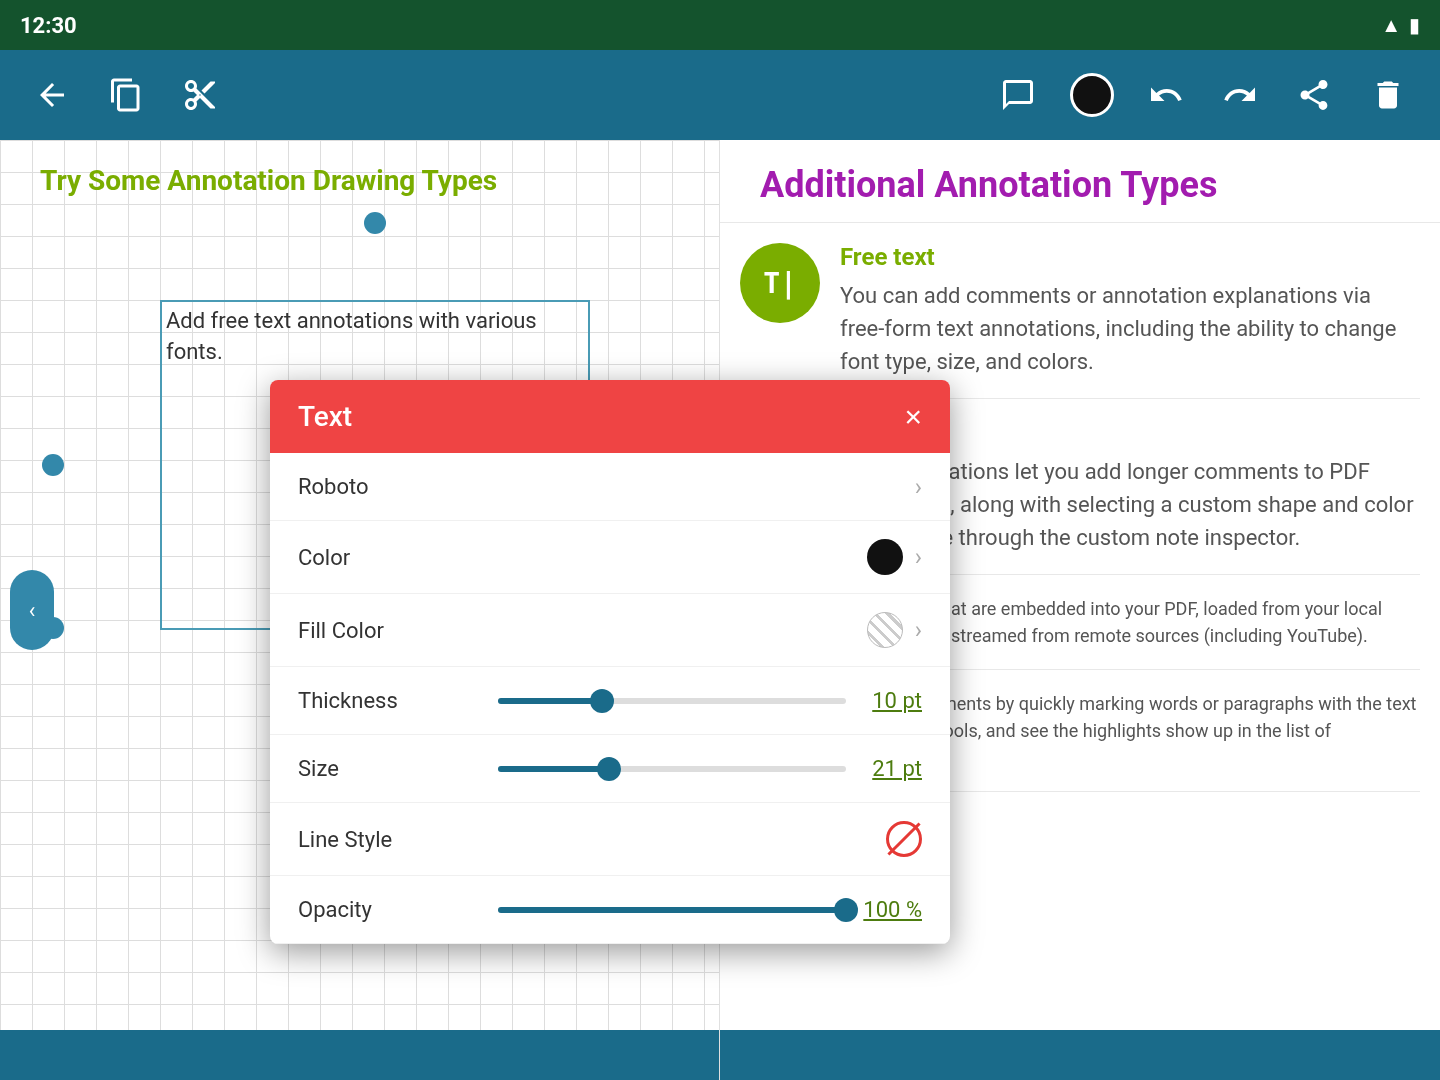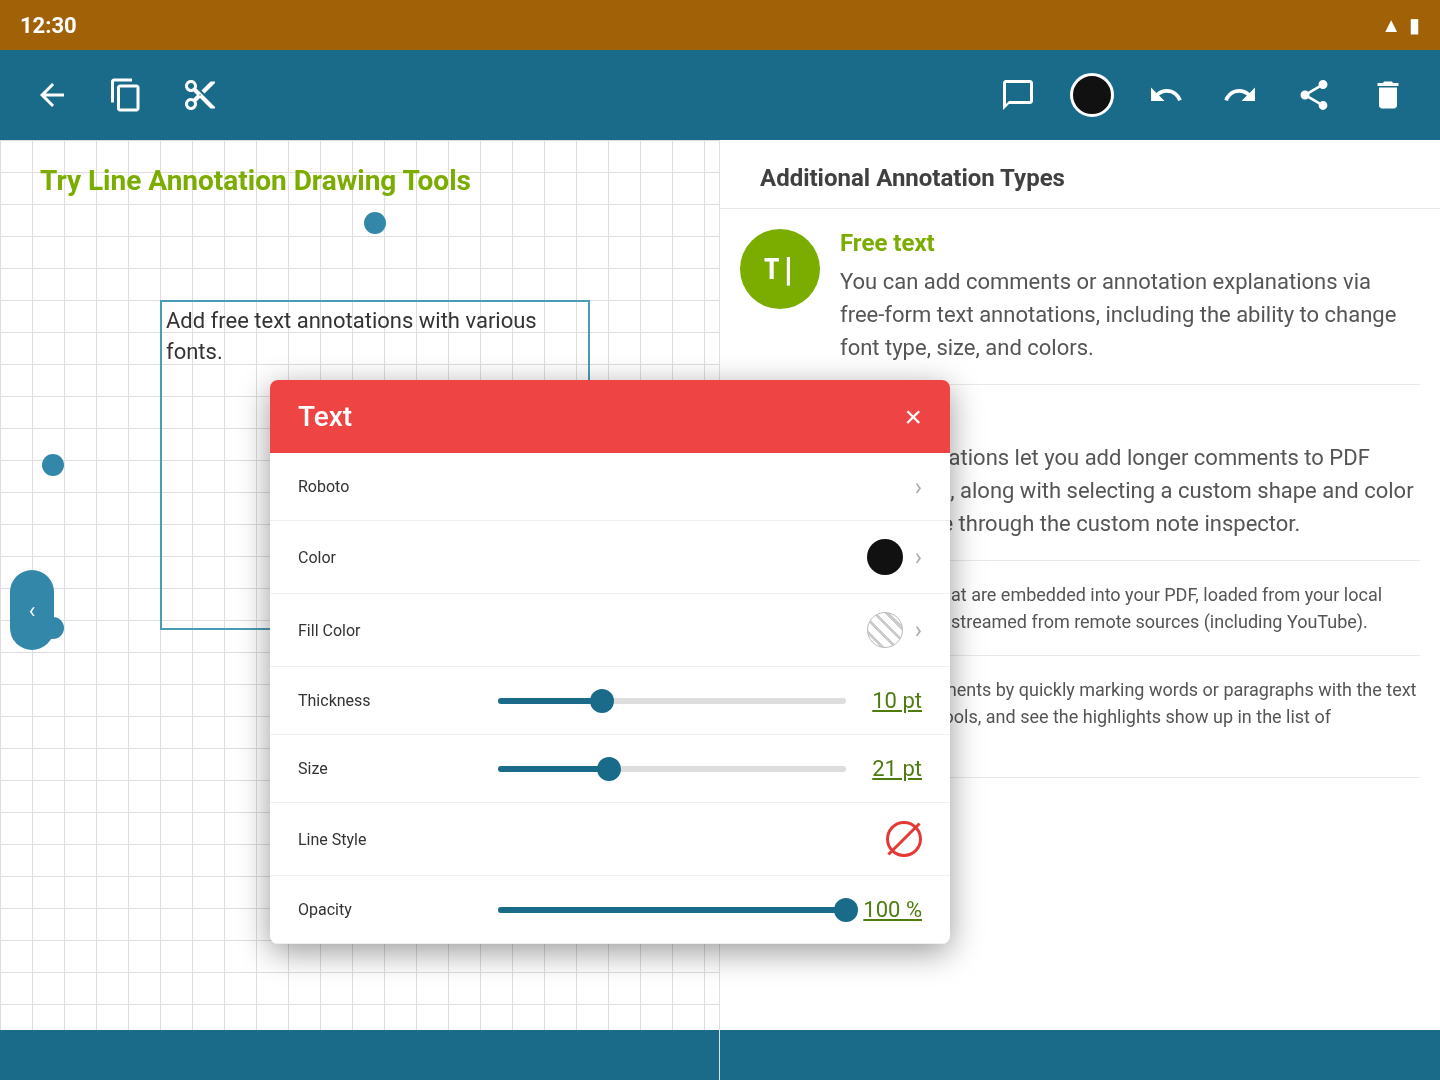--- a/index.html
+++ b/index.html
@@ -2,21 +2,21 @@
 <html><head>
   <meta charset="utf-8">
   <style>
     * { box-sizing: border-box; margin: 0; padding: 0; }
     body { width: 1440px; height: 1080px; overflow: hidden; font-family: 'Roboto', Arial, sans-serif; background: #f5f5f5; }
 
     
     .status-bar {
       width: 100%;
       height: 50px;
-      background: #a16207;
+      background: #14532d;
       display: flex;
       align-items: center;
       justify-content: space-between;
       padding: 0 20px;
       color: white;
     }
     .status-time { font-size: 22px; font-weight: bold; }
     .status-icons { display: flex; align-items: center; gap: 8px; }
 
     
@@ -139,23 +139,23 @@
       width: 50%;
       background: white;
       position: relative;
       overflow: hidden;
     }
     .right-panel-header {
       padding: 24px 40px 16px;
       border-bottom: 1px solid #e8e8e8;
     }
     .right-panel-header h2 {
-      font-size: 24px;
+      font-size: 36px;
       font-weight: bold;
-      color: #404040;
+      color: #a21caf;
     }
 
     
     .annotation-types {
       padding: 0 20px;
     }
     .annotation-row {
       display: flex;
       align-items: flex-start;
       padding: 20px 0;
@@ -240,21 +240,21 @@
       padding: 0;
     }
     .dialog-row {
       display: flex;
       align-items: center;
       padding: 18px 28px;
       border-bottom: 1px solid #f0f0f0;
       min-height: 68px;
     }
     .dialog-row-label {
-      font-size: 16px;
+      font-size: 22px;
       color: #333;
       width: 200px;
       flex-shrink: 0;
     }
     .dialog-row-value {
       flex: 1;
       display: flex;
       align-items: center;
       justify-content: flex-end;
       gap: 12px;
@@ -395,21 +395,21 @@
         </svg>
     </button>
   </div>
 </div>
 
 <div class="main">
 
   <div class="left-panel">
     <div class="grid-bg"></div>
     <div class="left-panel-header">
-      <h2>Try Line Annotation Drawing Tools</h2>
+      <h2>Try Some Annotation Drawing Types</h2>
     </div>
 
     <div class="annotation-box">
       <div class="annotation-box-text">Add free text annotations with various fonts.</div>
 
       <div class="handle" style="top:-90px; left:calc(50% - 11px);"></div>
       <div class="handle" style="top:calc(50% - 11px); left:-120px;"></div>
       <div class="handle" style="top:calc(50% - 11px); left:calc(50% - 11px);"></div>
       <div class="handle" style="top:calc(50% - 11px); right:-11px;"></div>
       <div class="handle" style="bottom:-11px; left:-120px;"></div>

